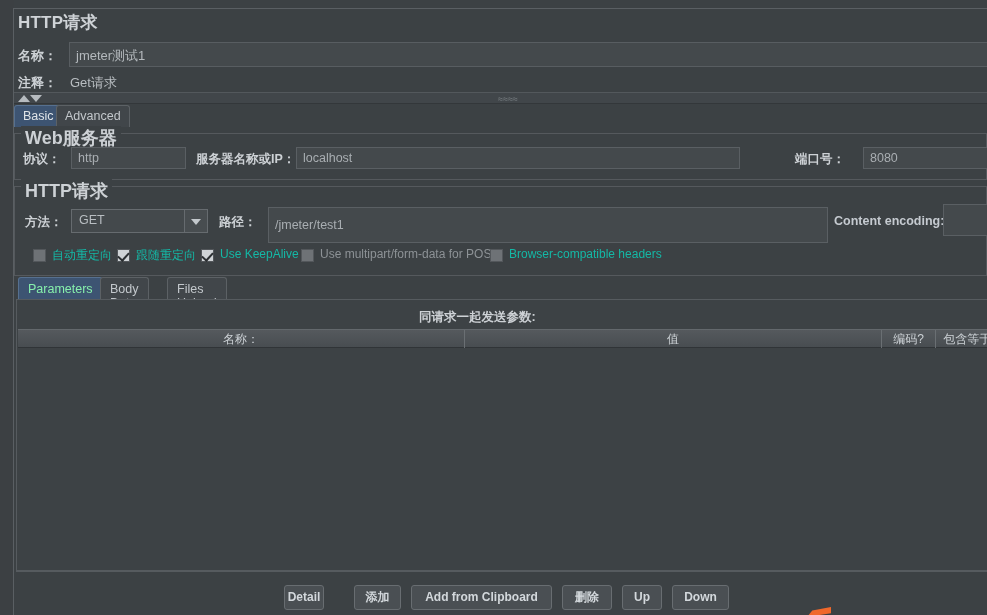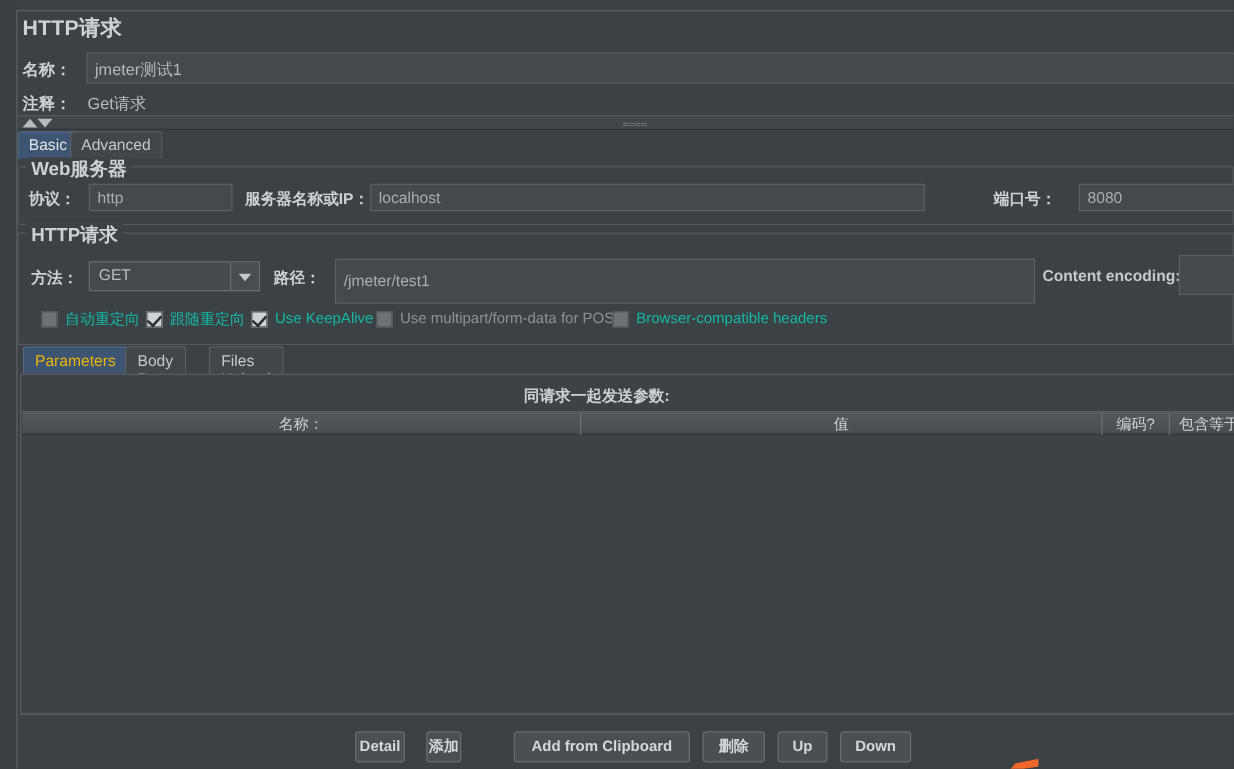--- a/index.html
+++ b/index.html
@@ -106,21 +106,21 @@
   
   .group {
     position: absolute;
     border: 1px solid #55595d;
     box-sizing: border-box;
   }
   .group > .legend {
     position: absolute; top: -8px; left: 6px;
     background: #3c4144;
     padding: 0 4px;
-    font-size: 15px; font-weight: bold;
+    font-size: 18px; font-weight: bold;
     color: #cdd1d5;
     white-space: nowrap;
   }
   #grp-web { left: 14px; top: 133px; width: 973px; height: 47px; }
   #grp-http { left: 14px; top: 186px; width: 973px; height: 90px; }
 
   .lbl-b {
     position: absolute;
     font-size: 12.5px; font-weight: bold; color: #cdd1d5;
   }
@@ -203,21 +203,21 @@
     position: absolute; top: 0; height: 23px;
     box-sizing: border-box;
     font-size: 12.5px;
     padding: 4px 9px 0 9px;
     border: 1px solid #5c6165;
     border-bottom: none;
     border-radius: 3px 3px 0 0;
     color: #c3c8cc;
     background: #41464a;
   }
-  .itab.active { background: #3d5472; color: #eab308; border-color: #56708f; }
+  .itab.active { background: #3d5472; color: #86efac; border-color: #56708f; }
 
   
   #params-panel {
     position: absolute; left: 16px; top: 299px;
     width: 971px; height: 272px;
     border: 1px solid #565b5f;
     border-right: none;
     box-sizing: border-box;
     background: #3d4245;
   }
@@ -369,21 +369,21 @@
       <div class="th" style="left:864px;width:54px;">编码?</div>
       <div class="th" style="left:918px;width:69px;border-right:none;">包含等于?</div>
     </div>
     <div id="table-body"></div>
   </div>
 
   <div id="bottom-sep"></div>
 
   <div id="button-bar">
     <div class="btn" style="left:268px;width:40px;">Detail</div>
-    <div class="btn" style="left:325px;width:28px;">添加</div>
+    <div class="btn" style="left:338px;width:47px;">添加</div>
     <div class="btn" style="left:395px;width:141px;">Add from Clipboard</div>
     <div class="btn" style="left:546px;width:50px;">删除</div>
     <div class="btn" style="left:606px;width:40px;">Up</div>
     <div class="btn" style="left:656px;width:57px;">Down</div>
   </div>
 
   <div id="orange-marker"></div>
 
 </div>
 

